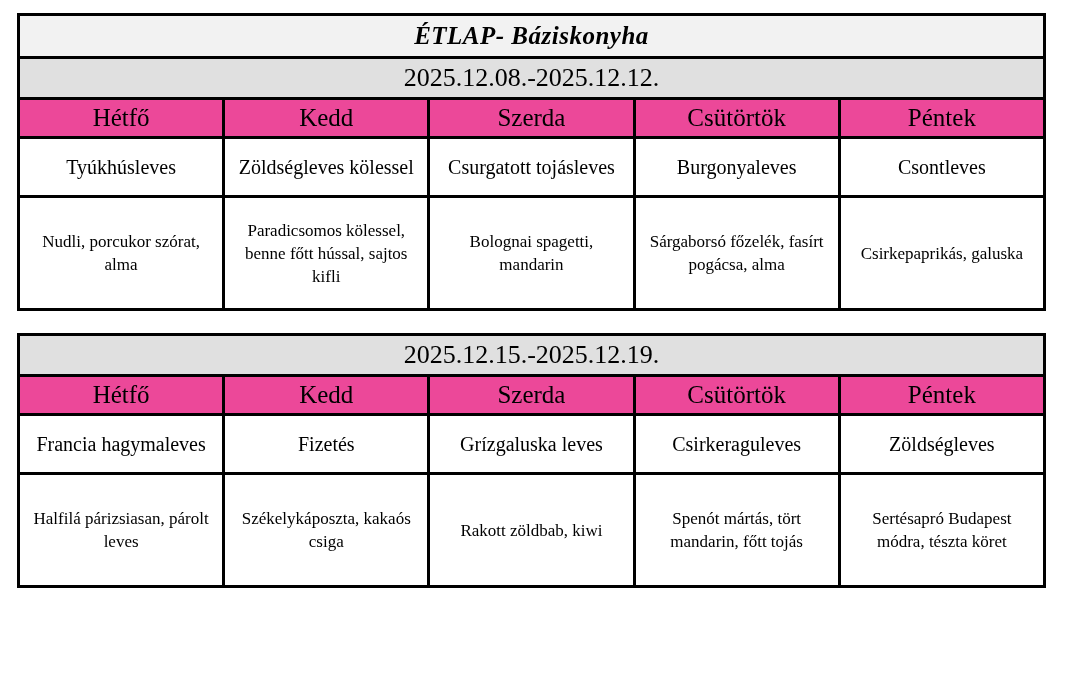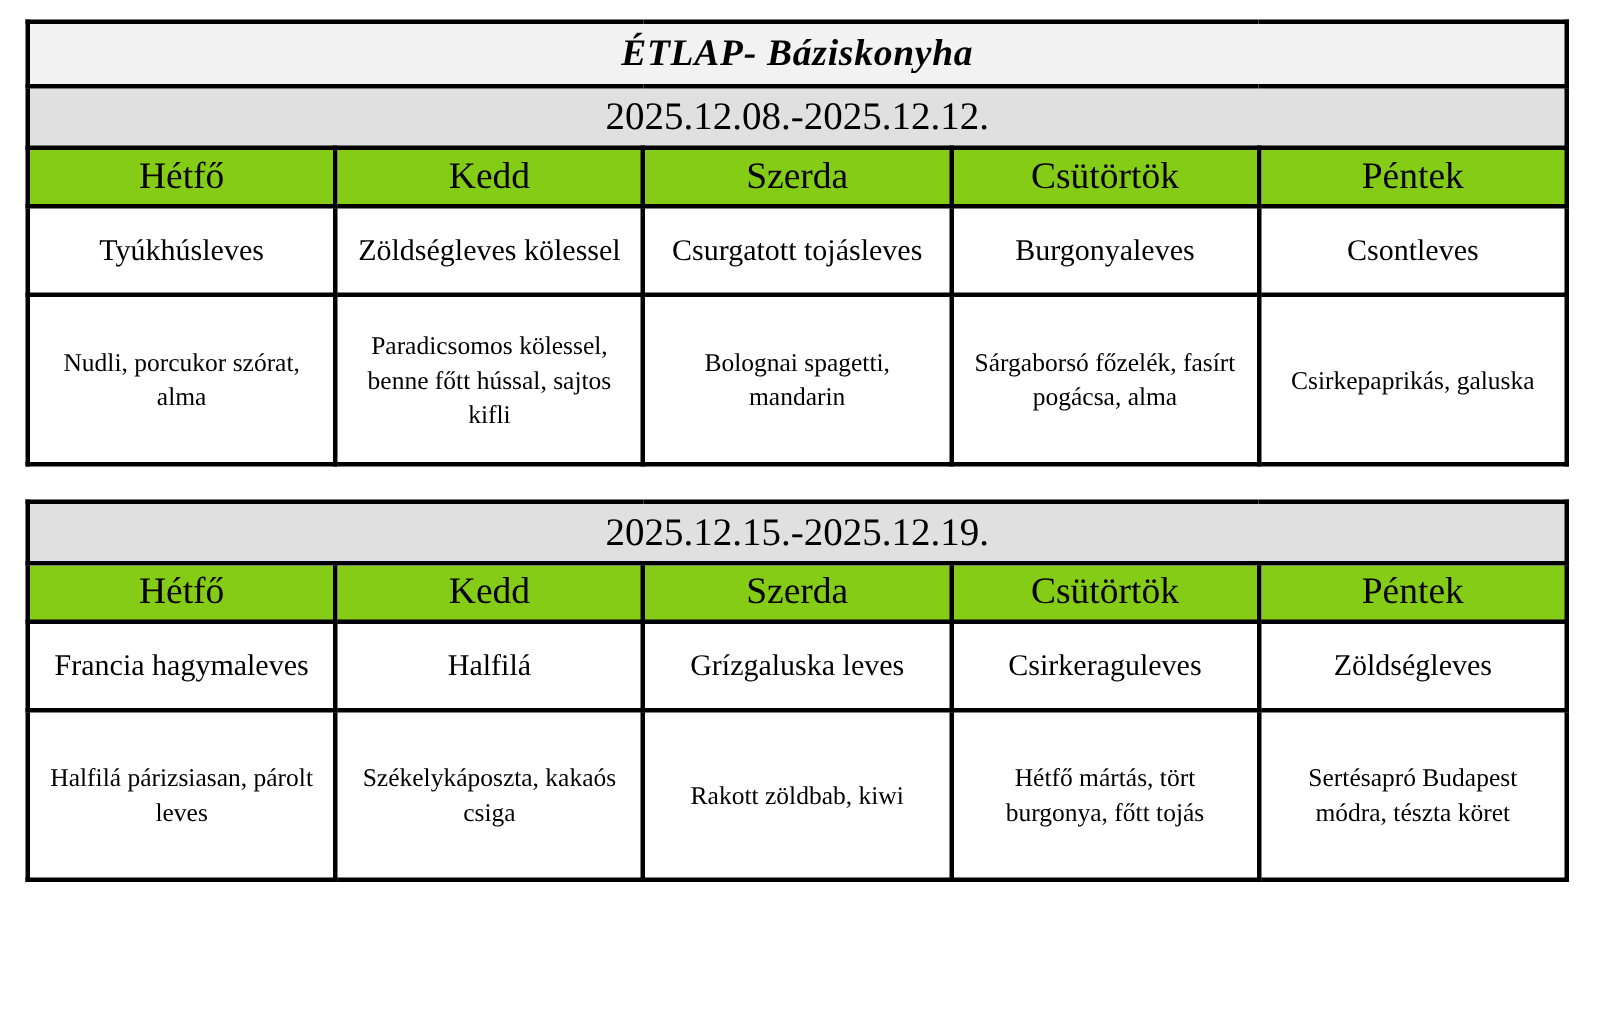--- a/index.html
+++ b/index.html
@@ -36,21 +36,21 @@
     letter-spacing: 0.5px;
   }
   td.date-row {
     height: 38px;
     background: #e0e0e0;
     font-size: 26px;
     margin-left: 28px;
   }
   td.day-cell {
     height: 36px;
-    background: #84cc16;
+    background: #ec4899;
     font-size: 25px;
   }
   td.soup-cell {
     height: 56px;
     background: #ffffff;
     font-size: 20px;
     border-bottom-width: 1px;
   }
   td.main-cell {
     height: 110px;
@@ -119,29 +119,29 @@
     </tr>
     <tr>
       <td class="day-cell">Hétfő</td>
       <td class="day-cell">Kedd</td>
       <td class="day-cell">Szerda</td>
       <td class="day-cell">Csütörtök</td>
       <td class="day-cell">Péntek</td>
     </tr>
     <tr>
       <td class="soup-cell">Francia hagymaleves</td>
-      <td class="soup-cell">Halfilá</td>
+      <td class="soup-cell">Fizetés</td>
       <td class="soup-cell">Grízgaluska leves</td>
       <td class="soup-cell">Csirkeraguleves</td>
       <td class="soup-cell">Zöldségleves</td>
     </tr>
     <tr>
       <td class="main-cell">Halfilá párizsiasan, párolt leves</td>
       <td class="main-cell">Székelykáposzta, kakaós csiga</td>
       <td class="main-cell">Rakott zöldbab, kiwi</td>
-      <td class="main-cell">Hétfő mártás, tört burgonya, főtt tojás</td>
+      <td class="main-cell">Spenót mártás, tört mandarin, főtt tojás</td>
       <td class="main-cell">Sertésapró Budapest módra, tészta köret</td>
     </tr>
   </tbody>
     </table>
 
 
 </div>
 
 </body></html>

